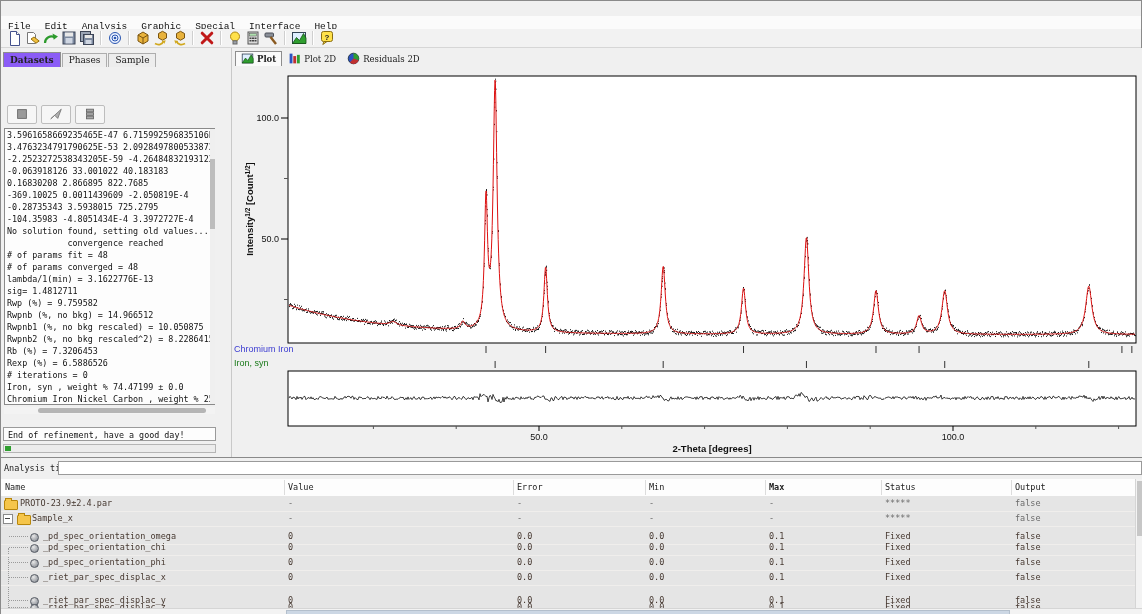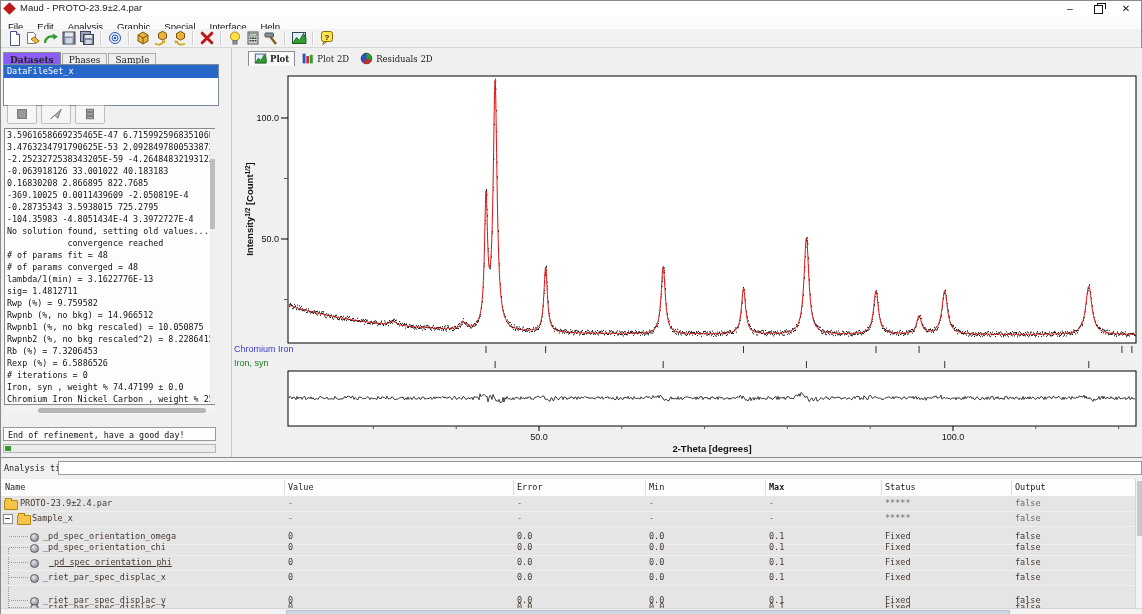--- a/index.html
+++ b/index.html
@@ -8,21 +8,21 @@
   .abs{position:absolute;}
   #frame{position:absolute;left:0;top:0;width:1140px;height:612px;border:1px solid #8a8a8a;background:#f0f0f0;}
   
   #titlebar{left:0;top:0;width:1140px;height:15px;background:#ffffff;border-bottom:1px solid #e5e5e5;}
   #app-icon{left:4px;top:3px;width:9px;height:9px;background:#c01818;transform:rotate(45deg);}
   #window-title{left:19px;top:1px;font-size:9.5px;color:#222;white-space:nowrap;}
   .winbtn{top:0;width:28px;height:15px;text-align:center;font-size:10px;line-height:15px;color:#111;cursor:default;}
   #btn-restore-box{left:10px;top:4px;width:7px;height:7px;border:1px solid #111;background:#fff;}
   #btn-restore-box2{left:13px;top:2px;width:7px;height:5px;border:1px solid #111;border-bottom:none;background:#fff;}
   
-  #menubar{left:0;top:15px;width:1140px;height:13px;background:#fbfbfb;border-bottom:6px solid #0ea5e9;}
+  #menubar{left:0;top:15px;width:1140px;height:13px;background:#fbfbfb;border-bottom:6px solid #0ea5e9;font-family:Liberation Mono, monospace;}
   .menu-item{display:inline-block;padding:0 7px;font-size:9.5px;line-height:13px;color:#111;}
   
   #toolbar{left:0;top:28px;width:1140px;height:19px;background:#f2f2f2;border-bottom:1px solid #d6d6d6;
            display:flex;align-items:center;padding-left:5px;box-sizing:border-box;}
   .tb-icon{width:16px;height:16px;margin:0 1px;flex:0 0 auto;}
   .tb-icon svg{width:16px;height:16px;display:block;}
   .tb-sep{width:1px;height:14px;background:#cfcfcf;border-right:1px solid #ffffff;margin:0 4px;flex:0 0 auto;}
   
   #leftpanel{left:0;top:47px;width:230px;height:409px;background:#f0f0f0;border-right:1px solid #c9c9c9;}
   .ltab{display:inline-block;height:13px;line-height:13px;padding:0 6px;font-size:9px;
@@ -44,21 +44,21 @@
   #statusbox{left:2px;top:379px;width:213px;height:14px;background:#fdfdfd;border:1px solid #9a9a9a;
              font-family:"DejaVu Sans Mono",monospace;font-size:8.4px;line-height:14px;color:#111;padding-left:4px;box-sizing:border-box;white-space:nowrap;overflow:hidden;}
   #progressbar{left:2px;top:396px;width:213px;height:9px;background:#ececec;border:1px solid #b5b5b5;box-sizing:border-box;}
   #progressfill{left:1px;top:1px;width:6px;height:5px;background:#2f9e2f;}
   
   #rightpanel{left:231px;top:47px;width:911px;height:409px;background:#f0f0f0;}
   .ptab{display:inline-flex;align-items:center;height:14px;padding:0 5px;font-size:8.5px;
         font-family:"DejaVu Serif",serif;color:#222;margin-right:1px;vertical-align:bottom;}
   .ptab.active{background:#fafafa;border:1px solid #8d8d8d;border-bottom:none;font-weight:bold;}
   .ptab svg{width:13px;height:13px;margin-right:3px;}
-  #plottabs{left:16px;top:0px;height:15px;}
+  #plottabs{left:3px;top:0px;height:15px;}
   #plotsvg{left:0px;top:15px;}
   .phase-label{font-size:9px;white-space:nowrap;overflow:hidden;}
   #phase-label-0{left:2px;top:296px;width:62px;color:#3b3bd1;}
   #phase-label-1{left:2px;top:310px;width:62px;color:#1a7a1a;}
   
   #bottompanel{left:0;top:456px;width:1142px;height:158px;background:#fff;border-top:1px solid #8a8a8a;}
   #analysis-strip{left:0;top:0;width:1142px;height:21px;background:#f0f0f0;border-bottom:1px solid #d9d9d9;}
   #analysis-label{left:3px;top:5px;font-family:"DejaVu Sans Mono",monospace;font-size:8.5px;color:#222;}
   #analysis-input{left:57px;top:3px;width:1078px;height:12px;border:1px solid #9a9a9a;background:#fff;
                   font-family:"DejaVu Sans Mono",monospace;font-size:8.5px;padding:0 2px;}
@@ -78,30 +78,20 @@
   #table-vscroll{left:1134px;top:21px;width:8px;height:129px;background:#f3f3f3;border-left:1px solid #d5d5d5;}
   #table-vthumb{left:1px;top:2px;width:6px;height:55px;background:#c7c7c7;}
   #bottom-hscroll{left:0;top:150px;width:1142px;height:8px;background:#f3f3f3;border-top:1px solid #d5d5d5;}
   #bottom-hthumb{left:285px;top:1px;width:724px;height:6px;background:#ccd7e4;border:1px solid #b3bfcc;box-sizing:border-box;}
 </style>
 </head>
 <body>
 
 <div id="frame">
 
-  <div id="titlebar" class="abs">
-    <div id="app-icon" class="abs"></div>
-    <div id="window-title" class="abs">Maud - PROTO-23.9±2.4.par</div>
-    <div class="winbtn abs" style="left:1055px;">–</div>
-    <div class="winbtn abs" style="left:1083px;">
-      <span class="abs" id="btn-restore-box2"></span>
-      <span class="abs" id="btn-restore-box"></span>
-    </div>
-    <div class="winbtn abs" style="left:1111px;">✕</div>
-  </div>
 
   <div id="menubar" class="abs"><span class="menu-item">File</span><span class="menu-item">Edit</span><span class="menu-item">Analysis</span><span class="menu-item">Graphic</span><span class="menu-item">Special</span><span class="menu-item">Interface</span><span class="menu-item">Help</span></div>
 
   <div id="toolbar" class="abs">
       <div class="tb-icon">
         <svg viewBox="0 0 16 16">
           <path d="M3.5 1.5h6l3 3v11h-9z" fill="#fff" stroke="#44518c"></path>
           <path d="M9.5 1.5v3h3" fill="#ffe" stroke="#44518c"></path>
         </svg>
       </div>
@@ -206,23 +196,20 @@
         <svg viewBox="0 0 16 16">
           <rect x="2.5" y="1.5" width="11" height="10" rx="2" fill="#ffe14a" stroke="#8a6d10"></rect>
           <path d="M5 11.5l-1.2 3 4.2-3z" fill="#ffe14a" stroke="#8a6d10"></path>
           <text x="8" y="9.5" font-size="8" font-weight="bold" text-anchor="middle" fill="#222" font-family="Liberation Sans,sans-serif">?</text>
         </svg>
       </div>
     </div>
 
   <div id="leftpanel" class="abs">
     <div id="lefttabs" class="abs"><span class="ltab active">Datasets</span><span class="ltab">Phases</span><span class="ltab">Sample</span></div>
-    <div id="listbox" class="abs">
-        <div class="list-row">DataFileSet_x</div>
-      </div>
     <div id="panel-buttons">
         <div class="panel-btn abs" style="left: 6px;">
           <svg viewBox="0 0 16 16">
             <rect x="3" y="3" width="10" height="10" fill="#9a9a9a" stroke="#666"></rect>
           </svg>
         </div>
         <div class="panel-btn abs" style="left: 40px;">
           <svg viewBox="0 0 16 16">
             <path d="M2 13.5L14 2.5 10 13l-3.5-3.5z" fill="#b0b0b0" stroke="#777"></path>
           </svg>
@@ -404,21 +391,21 @@
           <span class="tcell abs" style="left: 287px;">0</span>
           <span class="tcell abs" style="left: 516px;">0.0</span>
           <span class="tcell abs" style="left: 648px;">0.0</span>
           <span class="tcell abs" style="left: 768px;">0.1</span>
           <span class="tcell abs" style="left: 884px;">Fixed</span>
           <span class="tcell abs" style="left: 1014px;">false</span>
         </div>
         <div class="trow abs" style="top: 59.2px;">
           <span class="tree-dash abs" style="left: 8px; top: 7px; width: 19px;"></span>
           <span class="sphere abs" style="left: 29px; top: 4px;"></span>
-          <span class="tcell abs" style="left: 48px; text-decoration: underline;">_pd_spec_orientation_phi</span>
+          <span class="tcell abs" style="left: 42px;">_pd_spec_orientation_phi</span>
           <span class="tcell abs" style="left: 287px;">0</span>
           <span class="tcell abs" style="left: 516px;">0.0</span>
           <span class="tcell abs" style="left: 648px;">0.0</span>
           <span class="tcell abs" style="left: 768px;">0.1</span>
           <span class="tcell abs" style="left: 884px;">Fixed</span>
           <span class="tcell abs" style="left: 1014px;">false</span>
         </div>
         <div class="trow abs" style="top: 74px;">
           <span class="tree-dash abs" style="left: 8px; top: 7px; width: 19px;"></span>
           <span class="sphere abs" style="left: 29px; top: 4px;"></span>

